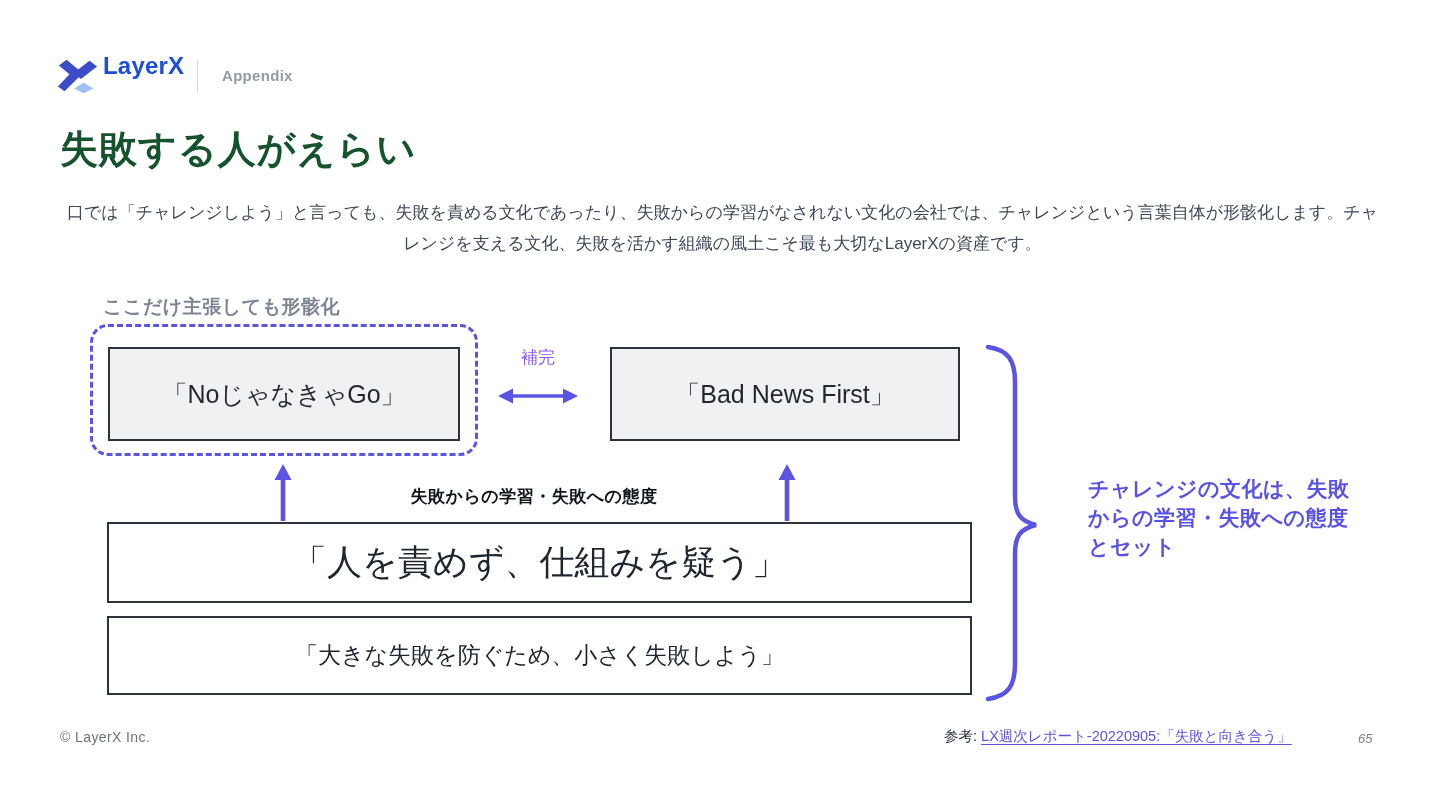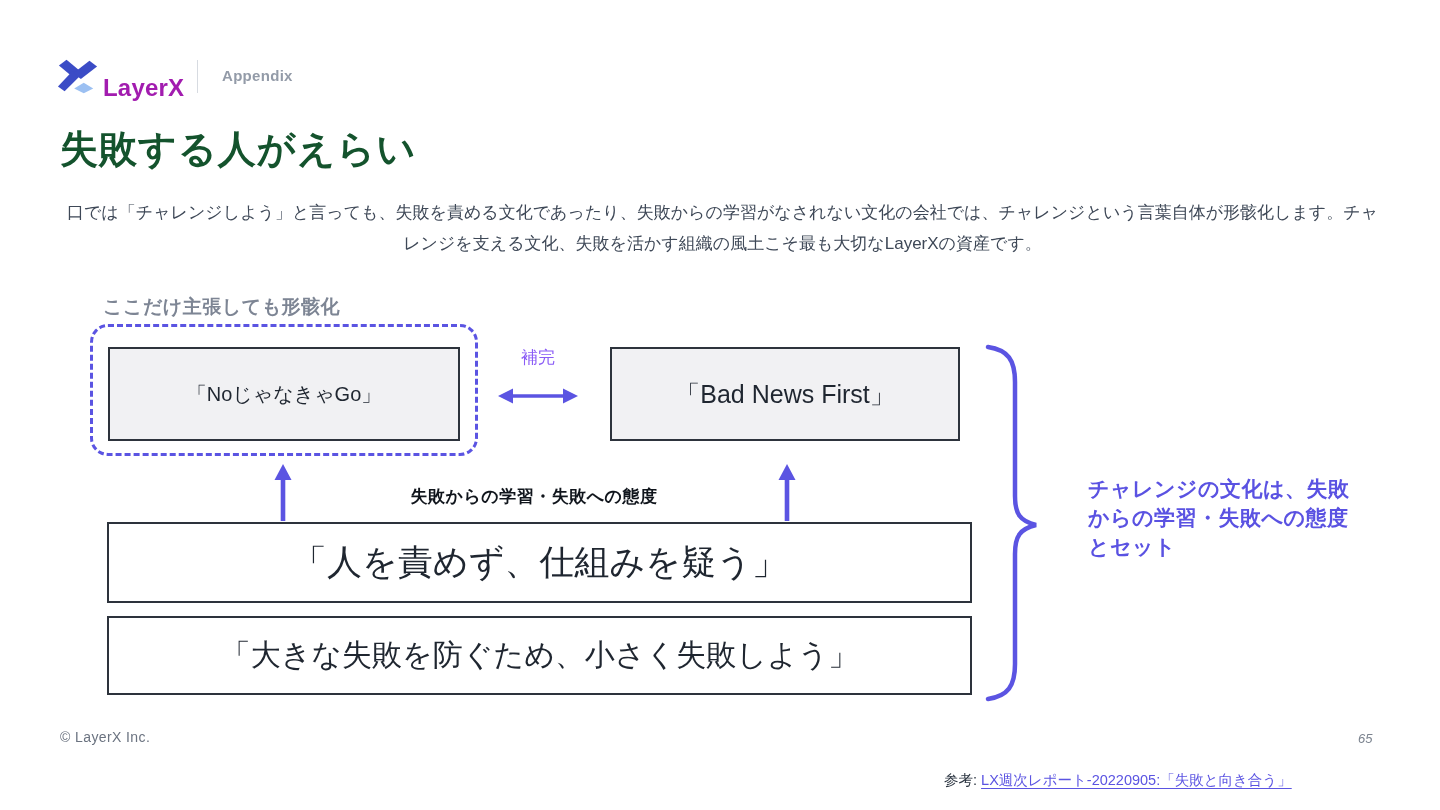--- a/index.html
+++ b/index.html
@@ -10,58 +10,58 @@
     position: relative;
     width: 1440px;
     height: 810px;
     background: #ffffff;
     overflow: hidden;
     margin: 0 auto;
   }
 
   
   .logo-icon { position: absolute; left: 57px; top: 58px; width: 42px; height: 40px; }
-  .brand { position: absolute; left: 103px; top: 74px; font-size: 24px; font-weight: 700; color: #a21caf; letter-spacing: 0.2px; }
+  .brand { position: absolute; left: 103px; top: 52px; font-size: 24px; font-weight: 700; color: #1d4ed8; letter-spacing: 0.2px; }
   .header-divider { position: absolute; left: 197px; top: 60px; width: 1px; height: 33px; background: #d7dbe1; }
   .section-label { position: absolute; left: 222px; top: 67px; font-size: 15px; font-weight: 700; color: #939ba8; letter-spacing: 0.3px; }
 
   
   .page-title { position: absolute; left: 60px; top: 124px; font-size: 38px; font-weight: 800; color: #14532d; letter-spacing: 1px; }
   .intro { position: absolute; left: 60px; top: 197px; width: 1325px; font-size: 17px; line-height: 1.83; color: #3e4857; text-align: center; }
 
   
   .annotation-top { position: absolute; left: 103px; top: 294px; font-size: 19px; font-weight: 700; color: #7d8594; letter-spacing: 0.5px; }
 
   .dashed-frame { position: absolute; left: 90px; top: 324px; width: 388px; height: 132px; border: 3px dashed #5b54e2; border-radius: 18px; }
 
   .dbox { position: absolute; display: flex; align-items: center; justify-content: center; border: 2px solid #2d333c; color: #1f2630; }
   .dbox.light { background: #f1f1f3; }
   .dbox.white { background: #ffffff; }
 
-  .box-no-go     { left: 108px; top: 347px; width: 352px; height: 94px; font-size: 20px; }
+  .box-no-go     { left: 108px; top: 347px; width: 352px; height: 94px; font-size: 25px; }
   .box-bad-news  { left: 610px; top: 347px; width: 350px; height: 94px; font-size: 25px; }
   .box-blame     { left: 107px; top: 522px; width: 865px; height: 81px; font-size: 35px; }
-  .box-small-fail{ left: 107px; top: 616px; width: 865px; height: 79px; font-size: 30px; }
+  .box-small-fail{ left: 107px; top: 616px; width: 865px; height: 79px; font-size: 23px; }
 
   .relation-label { position: absolute; left: 498px; top: 346px; width: 80px; text-align: center; font-size: 17px; color: #8b5cf6; }
   .double-arrow { position: absolute; left: 498px; top: 387px; width: 80px; height: 18px; }
 
   .up-arrow { position: absolute; width: 24px; height: 57px; }
   .up-arrow.left  { left: 271px; top: 464px; }
   .up-arrow.right { left: 775px; top: 464px; }
 
   .axis-label { position: absolute; left: 338px; top: 485px; width: 392px; text-align: center; font-size: 17px; font-weight: 700; color: #10151c; letter-spacing: 0.5px; }
 
   .brace { position: absolute; left: 984px; top: 344px; width: 62px; height: 358px; }
 
   .brace-note { position: absolute; left: 1088px; top: 474px; width: 306px; font-size: 21px; font-weight: 800; color: #5a52e2; line-height: 29px; letter-spacing: 0.5px; }
 
   
   .copyright { position: absolute; left: 60px; top: 729px; font-size: 14px; color: #6b7380; letter-spacing: 0.4px; }
-  .reference { position: absolute; left: 944px; top: 727px; font-size: 14.5px; white-space: nowrap; margin-top: 44px; }
+  .reference { position: absolute; left: 944px; top: 727px; font-size: 14.5px; white-space: nowrap; }
   .reference .ref-label { color: #2d3642; }
   .reference .ref-link { color: #5b54e2; text-decoration: underline; text-underline-offset: 3px; cursor: pointer; }
   .page-number { position: absolute; left: 1358px; top: 731px; font-size: 13px; color: #7a828e; font-style: italic; }
 </style>
 </head>
 <body>
 
 <div class="slide">
 
   <svg class="logo-icon" viewBox="0 0 44 40" aria-hidden="true">

